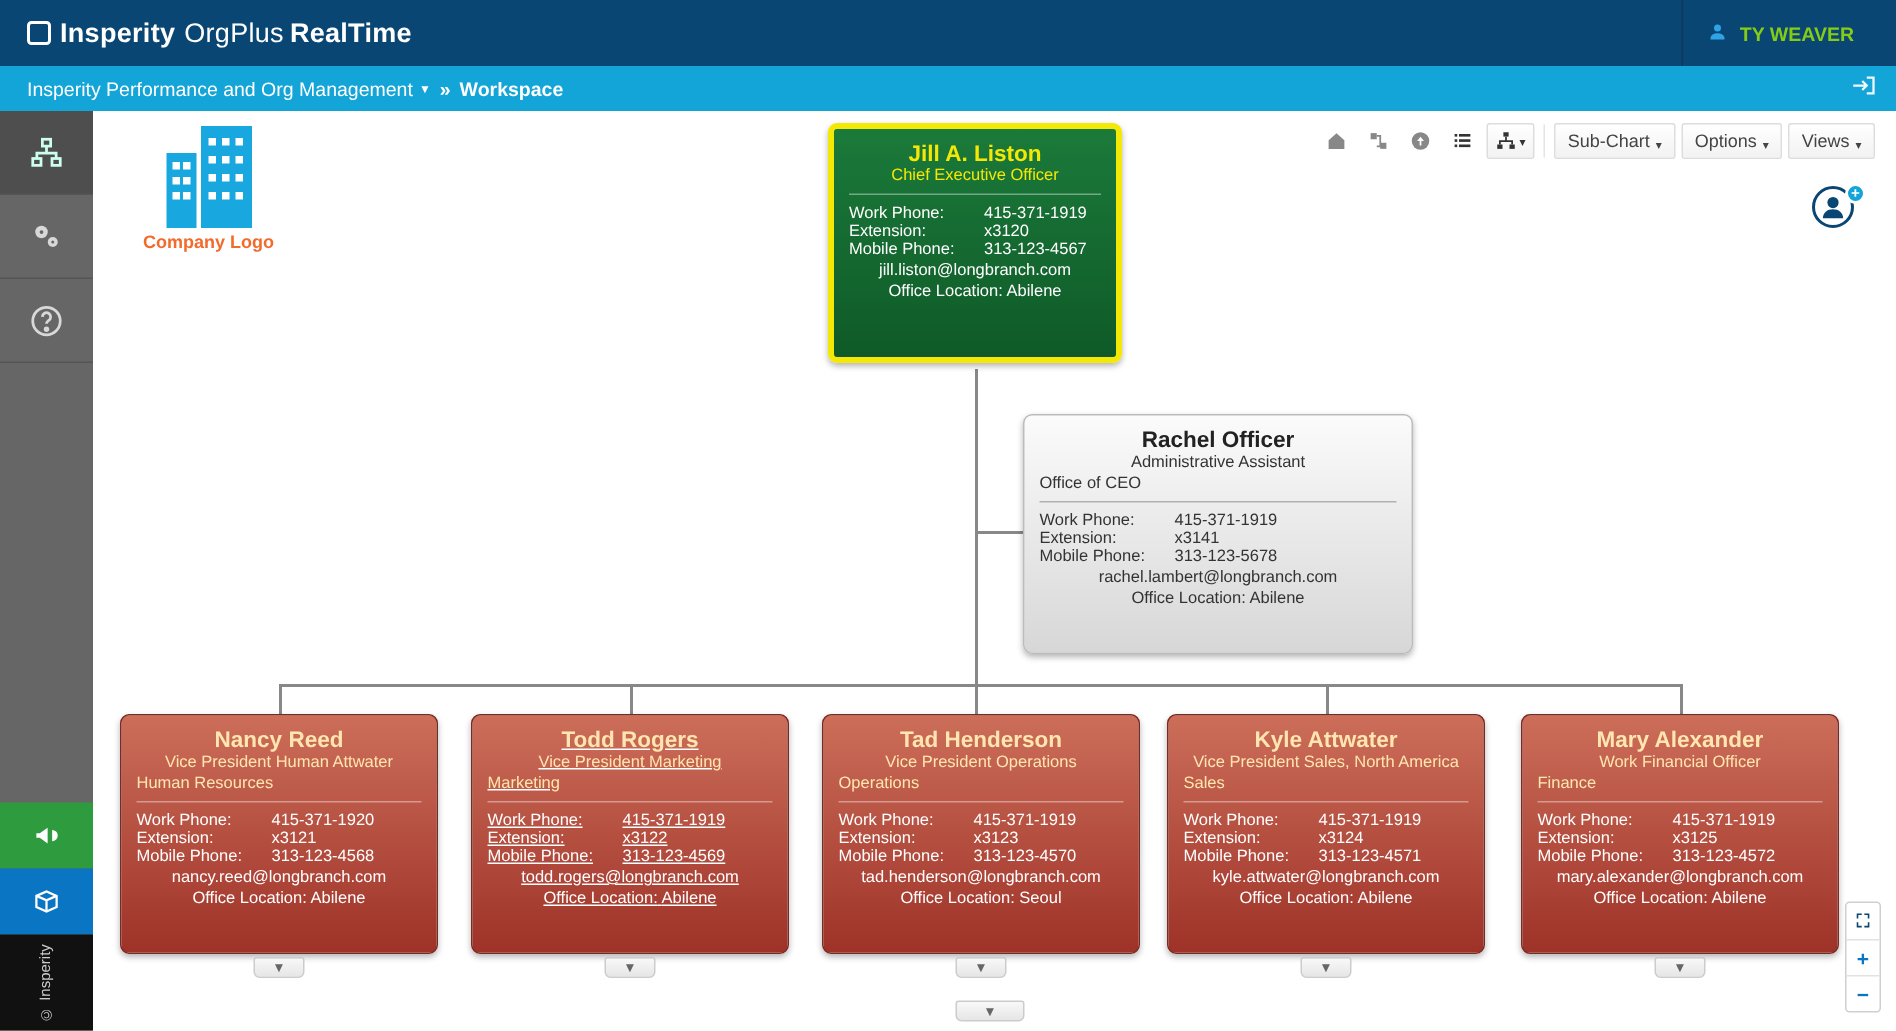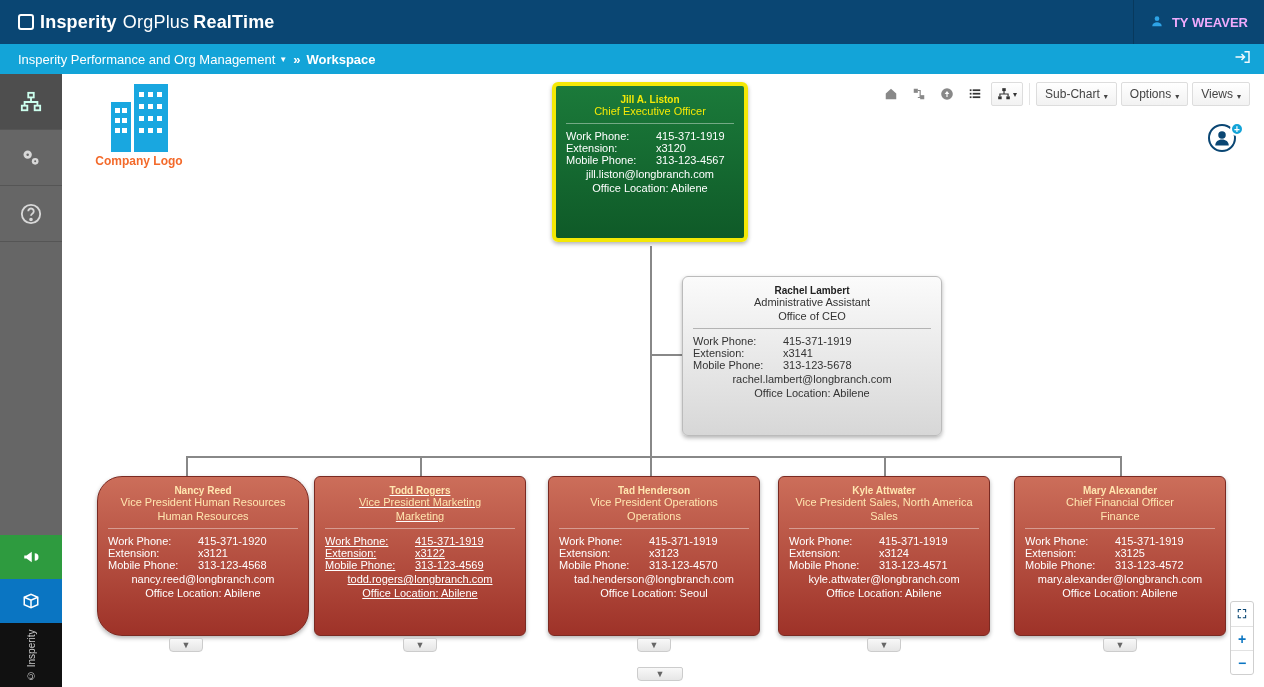--- a/index.html
+++ b/index.html
@@ -1,26 +1,26 @@
 <!DOCTYPE html>
 <html><head>
 <meta charset="utf-8">
 <style>
   * { box-sizing: border-box; margin: 0; padding: 0; }
   body { font-family: Arial, Helvetica, sans-serif; font-size: 12px; color: #333; background: #fff; width: 1264px; height: 687px; overflow: hidden; }
 
   
-  .topbar { background: #0a4673; color: #fff; height: 44px; display: flex; align-items: center; padding: 0 0 0 18px; }
+  .topbar { background: #0a4673; color: #fff; height: 44px; display: flex; align-items: center; padding: 0 12px 0 18px; }
   .brand { font-weight: bold; font-size: 18px; display: flex; align-items: center; letter-spacing: .2px; }
   .brand .lg1 { font-weight: 700; }
   .brand .lg2 { font-weight: 300; margin-left: 6px; }
   .brand .lg3 { font-weight: 700; margin-left: 4px; }
   .brand-icon { width: 16px; height: 16px; margin-right: 6px; display:inline-block; border:2px solid #fff; border-radius:3px; }
   .top-right { margin-left: auto; display: flex; align-items: stretch; height: 100%; }
-  .top-btn { display: flex; align-items: center; padding: 0 16px; border-left: 1px solid #08395d; color: #f0abfc; font-size: 13px; font-weight: 600; cursor: pointer; }
+  .top-btn { display: flex; align-items: center; padding: 0 16px; border-left: 1px solid #08395d; color: #84cc16; font-size: 13px; font-weight: 600; cursor: pointer; }
   .top-user { display: flex; align-items: center; gap: 8px; }
   .user-ic { color: #2ea3e6; }
 
   
   .subbar { background: #13a4d8; color: #fff; height: 30px; display: flex; align-items: center; padding: 0 12px 0 18px; font-size: 13px; }
   .crumb1 { font-weight: 500; display: flex; align-items: center; gap: 4px; cursor: pointer;}
   .crumb-sep { margin: 0 6px; font-weight: 700; }
   .crumb2 { font-weight: 700; }
   .sub-right { margin-left: auto; display: flex; align-items: center; gap: 10px; }
   .login-ic { font-size: 16px; color: #fff; opacity: .95; }
@@ -54,41 +54,41 @@
 
   
   .clogo { position: absolute; top: 10px; left: 22px; width: 110px; text-align: center; }
   .clogo-box { display:flex; justify-content:center; }
   .bldg { display:flex; align-items:flex-end; gap:3px; }
   .b1 { width:20px; height:50px; background:#19a7e0; position:relative;}
   .b2 { width:34px; height:68px; background:#19a7e0; position:relative;}
   .win { position:absolute; width:5px; height:5px; background:#fff; }
   .clogo-txt { color:#f36a2b; font-weight:bold; font-size:12px; margin-top:2px;}
   .card { position:absolute; border-radius: 6px; box-shadow: 0 2px 4px rgba(0,0,0,.3); padding: 8px 10px 10px; font-size: 11px; text-align:left; }
-  .card .nm { text-align:center; font-weight:bold; font-size:10px; }
+  .card .nm { text-align:center; font-weight:bold; font-size:15px; }
   .card .ttl { text-align:center; font-size:11px; margin-bottom: 6px; }
-  .card .dept { text-align:center; font-size:11px; margin-top:-4px; margin-bottom:6px;}
+  .card .dept { text-align:left; font-size:11px; margin-top:-4px; margin-bottom:6px;}
   .card hr { border:none; border-top:1px solid rgba(255,255,255,.4); margin: 4px 0 6px; }
   .card .row { display:flex; }
   .card .row .lbl { width: 90px; }
   .card .eml { text-align:center; margin-top:2px;}
   .card .loc { text-align:center; margin-top:2px;}
 
   .ceo { left: 490px; top: 8px; width: 196px; height:160px; background: linear-gradient(#1b7a3a,#0f5a28); color:#fff; border: 4px solid #f4e806; }
   .ceo .nm { color:#f4e806; }
   .ceo .ttl { color:#f4e806; }
 
   .asst { left: 620px; top: 202px; width: 260px; height:160px; background: linear-gradient(#fbfbfb,#d7d7d7); color:#333; border:1px solid #bbb; }
   .asst .nm { color:#222; }
   .asst hr { border-top-color: rgba(0,0,0,.25); }
 
   .vp { top: 402px; width: 212px; height:160px; background: linear-gradient(#cc6e5a,#9e3228); color:#fff; border:1px solid #7a2a22;}
   .vp .nm { color:#ffe6b0; }
   .vp .ttl, .vp .dept { color:#ffe6b0; }
-  .vp1 { left: 35px; border-radius: 25px; }
+  .vp1 { left: 18px; }
   .vp2 { left: 252px; text-decoration: underline; }
   .vp3 { left: 486px; }
   .vp4 { left: 716px; }
   .vp5 { left: 952px; }
 
   .expander { position:absolute; width:34px; height:14px; background: linear-gradient(#f8f8f8,#e6e6e6); border:1px solid #ccc; border-radius:2px 2px 4px 4px; display:flex;align-items:center;justify-content:center; font-size:9px; color:#666; top: 564px; cursor:pointer;}
   .exp1{left:107px;} .exp2{left:341px;} .exp3{left:575px;} .exp4{left:805px;} .exp5{left:1041px;}
   .expander.main { top: auto; bottom: 6px; left:575px; width:46px; height:14px;}
 
   
@@ -304,21 +304,21 @@
       </div>
     <div class="row">
         <span class="lbl">Mobile Phone:</span>
         <span>313-123-4567</span>
       </div>
     <div class="eml">jill.liston@longbranch.com</div>
     <div class="loc"><span>Office Location:</span> <span>Abilene</span></div>
   </div>
 
   <div class="card asst">
-    <div class="nm">Rachel Lambert</div>
+    <div class="nm">Rachel Officer</div>
     <div class="ttl">Administrative Assistant</div>
     <div class="dept">Office of CEO</div>
     <hr>
     <div class="row">
         <span class="lbl">Work Phone:</span>
         <span>415-371-1919</span>
       </div>
     <div class="row">
         <span class="lbl">Extension:</span>
         <span>x3141</span>
@@ -326,21 +326,21 @@
     <div class="row">
         <span class="lbl">Mobile Phone:</span>
         <span>313-123-5678</span>
       </div>
     <div class="eml">rachel.lambert@longbranch.com</div>
     <div class="loc"><span>Office Location:</span> <span>Abilene</span></div>
   </div>
 
   <div class="card vp vp1">
     <div class="nm">Nancy Reed</div>
-    <div class="ttl">Vice President Human Resources</div>
+    <div class="ttl">Vice President Human Attwater</div>
     <div class="dept">Human Resources</div>
     <hr>
     <div class="row">
         <span class="lbl">Work Phone:</span>
         <span>415-371-1920</span>
       </div>
     <div class="row">
         <span class="lbl">Extension:</span>
         <span>x3121</span>
       </div>
@@ -406,21 +406,21 @@
       </div>
     <div class="row">
         <span class="lbl">Mobile Phone:</span>
         <span>313-123-4571</span>
       </div>
     <div class="eml">kyle.attwater@longbranch.com</div>
     <div class="loc"><span>Office Location:</span> <span>Abilene</span></div>
   </div>
   <div class="card vp vp5">
     <div class="nm">Mary Alexander</div>
-    <div class="ttl">Chief Financial Officer</div>
+    <div class="ttl">Work Financial Officer</div>
     <div class="dept">Finance</div>
     <hr>
     <div class="row">
         <span class="lbl">Work Phone:</span>
         <span>415-371-1919</span>
       </div>
     <div class="row">
         <span class="lbl">Extension:</span>
         <span>x3125</span>
       </div>

